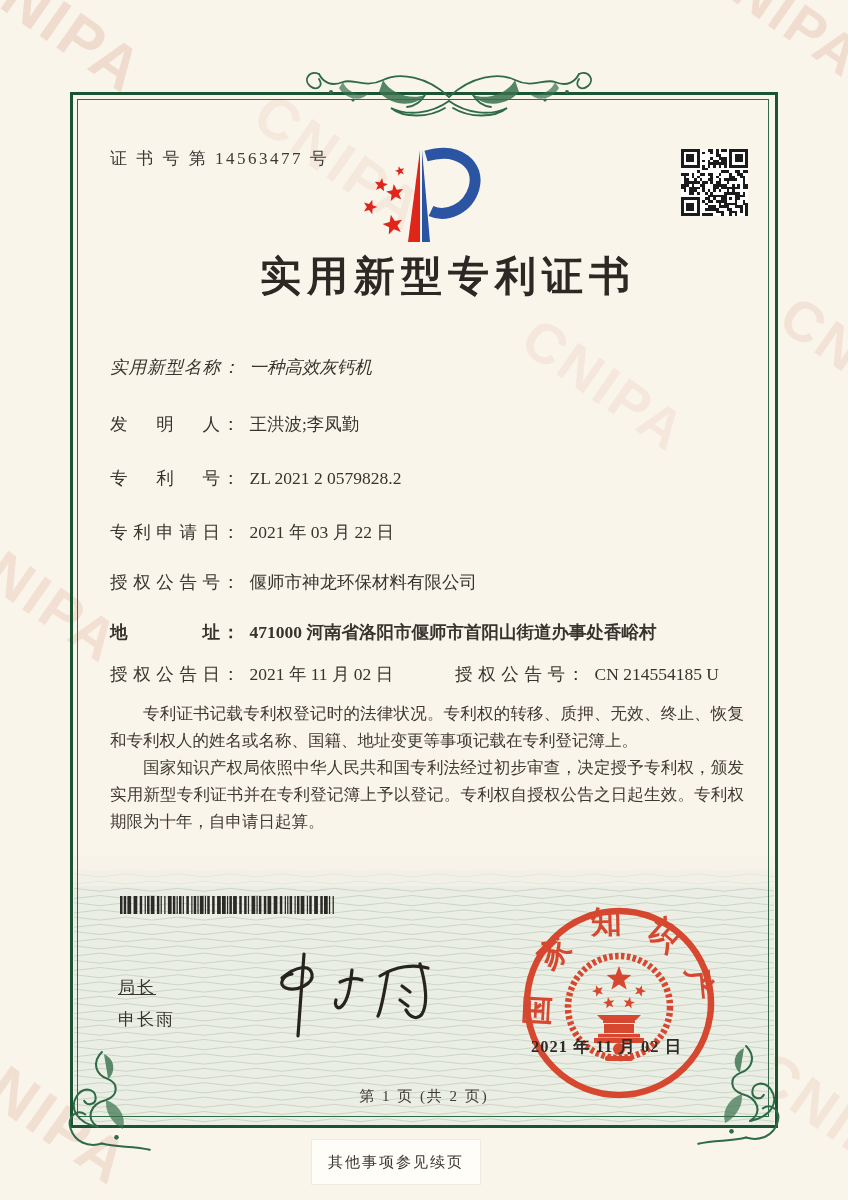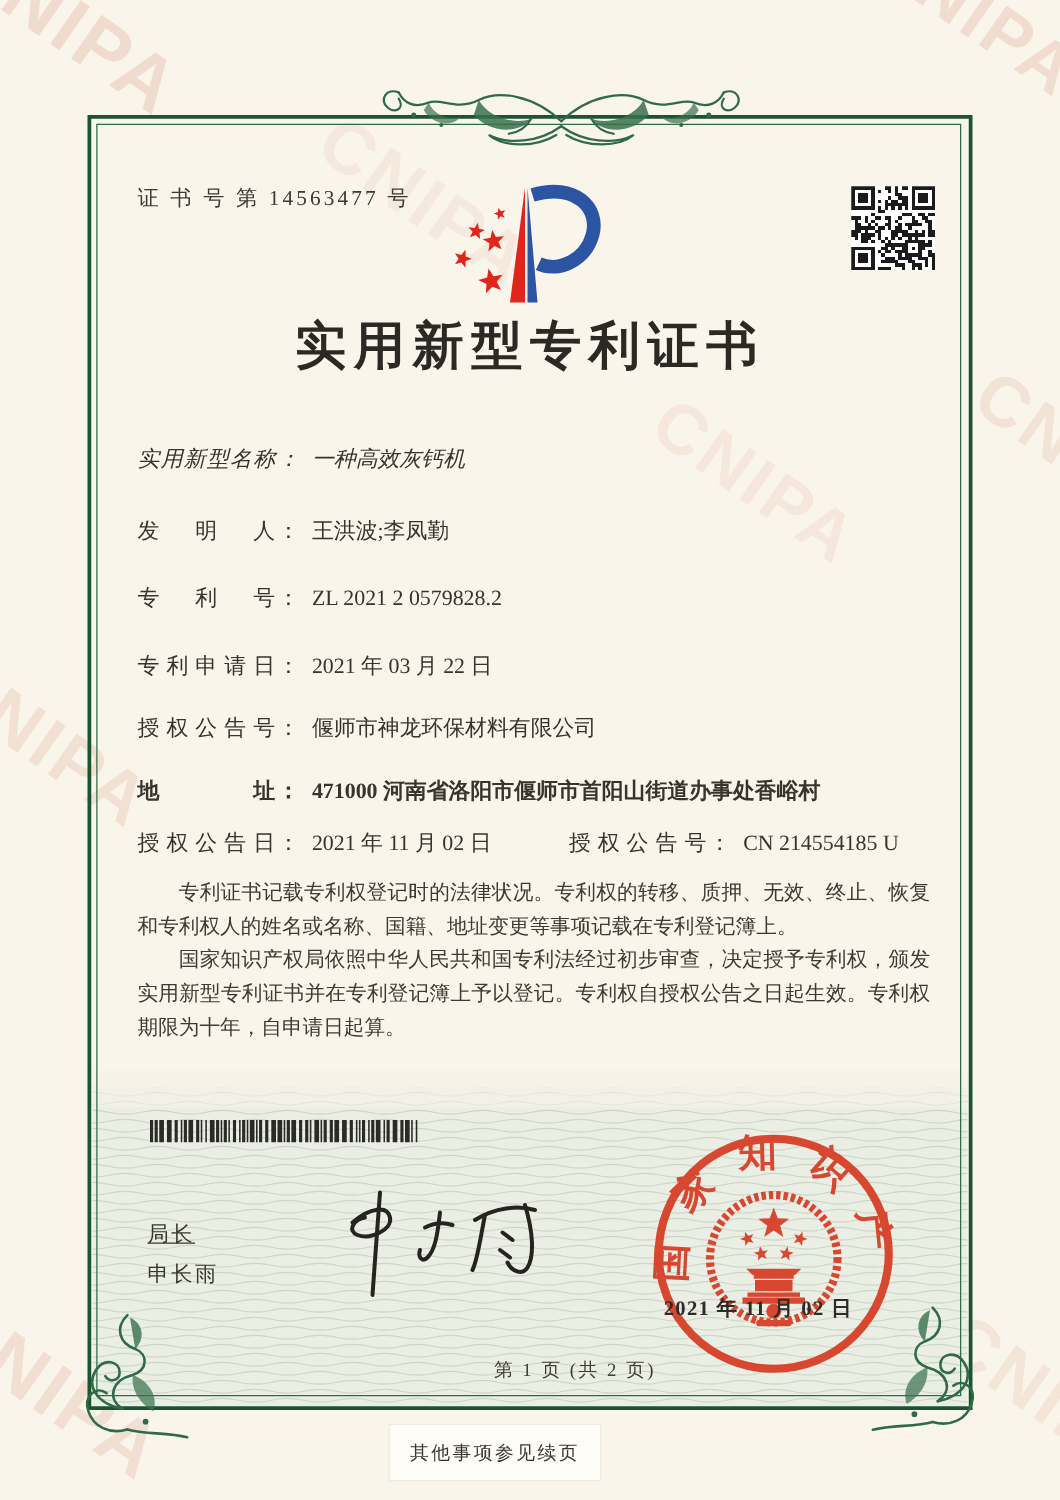--- a/index.html
+++ b/index.html
@@ -30,41 +30,41 @@
   .orn{position:absolute;z-index:3;}
   .orn-top{left:303px;top:70px;}
   .orn-bl{left:56px;top:1050px;}
   .orn-br{left:696px;top:1044px;}
   
   .content-z{position:absolute;z-index:4;}
   .cert-no{left:110px;top:147px;font-size:17px;letter-spacing:2.5px;color:#3c3833;}
   .logo{left:358px;top:142px;}
   .qr{left:681px;top:149px;}
   .title{left:70px;top:249px;width:708px;text-align:center;
-    font-size:41px;font-weight:700;letter-spacing:6px;color:#2c2925;}
+    font-size:41px;font-weight:700;letter-spacing:6px;color:#2c2925;padding-left:24px;}
   .fields{left:110px;top:349px;width:636px;font-size:17.5px;color:#37332d;}
   .frow{position:absolute;left:0;white-space:nowrap;}
   .frow.r0{top:6px;font-style:italic;}  .frow.r1{top:63px;} .frow.r2{top:117px;}
   .frow.r3{top:171px;}.frow.r4{top:221px;}.frow.r5{top:271px;font-weight:bold;}
   .frow.rg{top:313px;}
   .flabel{display:inline-block;width:110px;text-align:justify;text-align-last:justify;}
   .fcolon{margin:0 10px 0 2px;}
   .grant-no{position:absolute;left:345px;top:0;white-space:nowrap;}
   .body-text{left:110px;top:700px;width:634px;font-size:16.5px;line-height:27px;
     color:#3e3932;text-align:justify;}
   .body-text p{margin:0;text-indent:2em;}
   .barcode{left:120px;top:896px;}
   .director-title{left:118px;top:976px;font-size:17px;letter-spacing:2px;text-decoration:underline;}
   .director-name{left:118px;top:1008px;font-size:17px;letter-spacing:2px;}
   .signature{left:252px;top:948px;}
   .seal{left:519px;top:903px;}
   .seal-date{left:531px;top:1036px;font-size:16.5px;font-weight:700;
     color:#2f2c28;letter-spacing:1px;z-index:5;}
   .page-no{left:70px;top:1087px;width:708px;text-align:center;font-size:15px;
-    letter-spacing:2px;color:#3f3b35;padding-left:36px;}
+    letter-spacing:2px;color:#3f3b35;}
   .cont-box{left:312px;top:1140px;width:168px;height:44px;background:#fffdf7;
     box-shadow:0 0 0 1px rgba(120,110,90,.08);display:flex;align-items:center;
     justify-content:center;font-size:15px;letter-spacing:2px;color:#3a362f;z-index:5;}
 </style>
 </head>
 <body>
 
 <div class="page">
 
   <div class="wm wm1">CNIPA</div>

